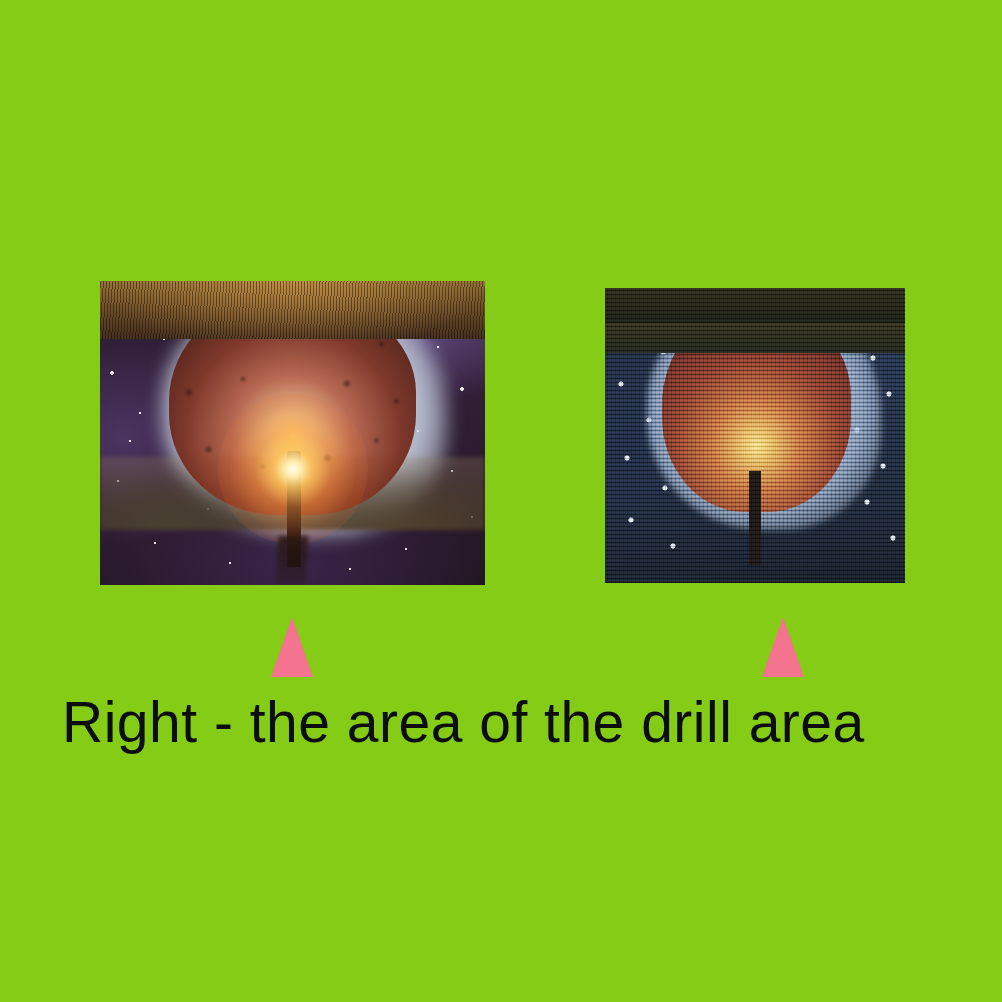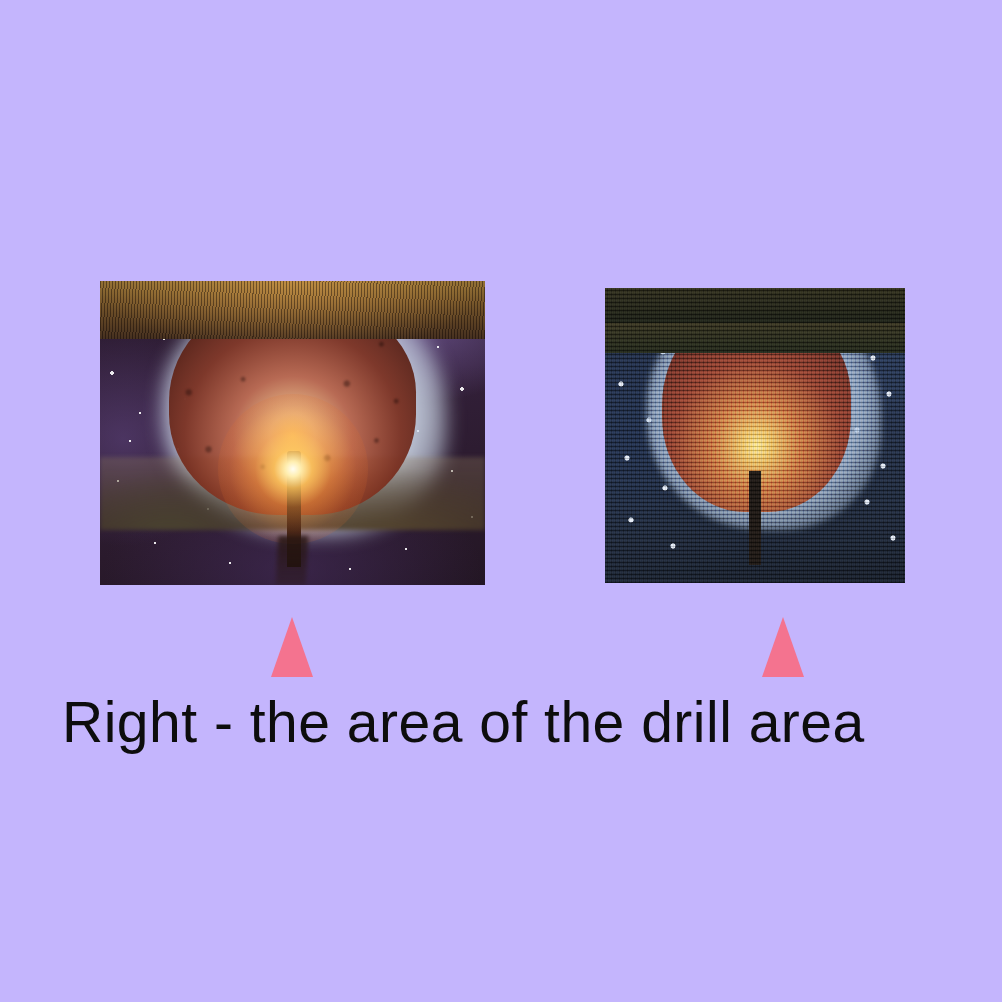--- a/index.html
+++ b/index.html
@@ -11,21 +11,21 @@
     width: 1002px;
     height: 1002px;
     position: relative;
     overflow: hidden;
     font-family: "Liberation Sans", sans-serif;
   }
 
   #stage {
     position: absolute;
     inset: 0;
-    background: #c4b5fd;
+    background: #84cc16;
   }
 
   
   .photo-frame {
     position: absolute;
     overflow: hidden;
     background: #1a1020;
   }
 
   #photo-original {

